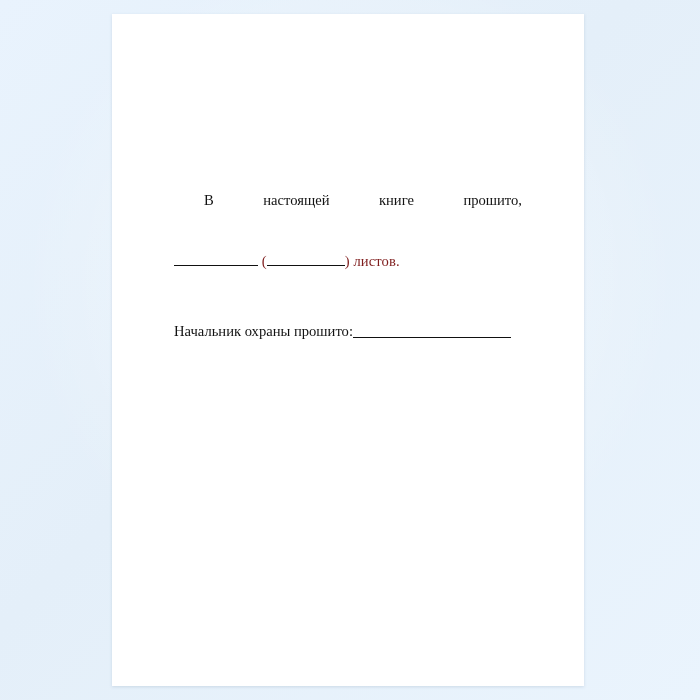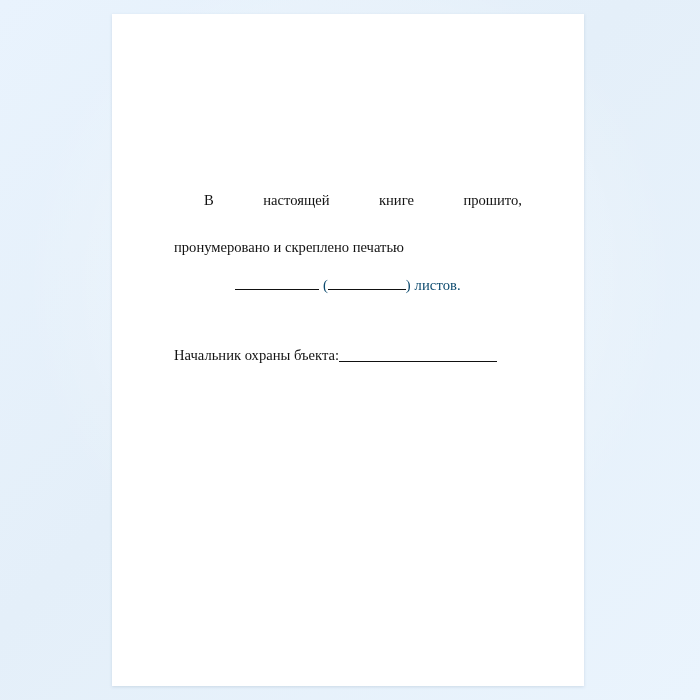--- a/index.html
+++ b/index.html
@@ -65,23 +65,22 @@
   }
   .para-second {
     font-size: 14.6px;
     line-height: 1.62;
     color: #121212;
     margin: 0;
   }
   .center-line {
     font-size: 14.6px;
     line-height: 1.62;
-    color: #0c4a6e;
+    color: #7f1d1d;
     margin: 14px 0 0 0;
-    text-align: center;
     letter-spacing: 0.1px;
   }
   .sign-block {
     margin: 46px 0 0 0;
     font-size: 14.6px;
     line-height: 1.6;
     color: #121212;
     white-space: nowrap;
   }
   .sign-rule {
@@ -103,29 +102,26 @@
 <div id="stage">
 
   <div class="page">
 
     <div class="doc-body">
 
       <p class="para">
         <span class="indent"></span><span class="line-stretch">В        настоящей        книге        прошито,</span>
       </p>
 
-      <p class="para-second">
-        <span>пронумеровано и скреплено печатью</span>
-      </p>
 
       <p class="center-line">
         <span class="ul w1"></span>
         <span>(</span><span class="ul w2"></span><span>)</span>
         <span>листов.</span>
       </p>
 
       <p class="sign-block">
-        <span>Начальник охраны бъекта:</span><span class="sign-rule"></span>
+        <span>Начальник охраны прошито:</span><span class="sign-rule"></span>
       </p>
 
     </div>
   </div>
 </div>
 
 </body></html>

